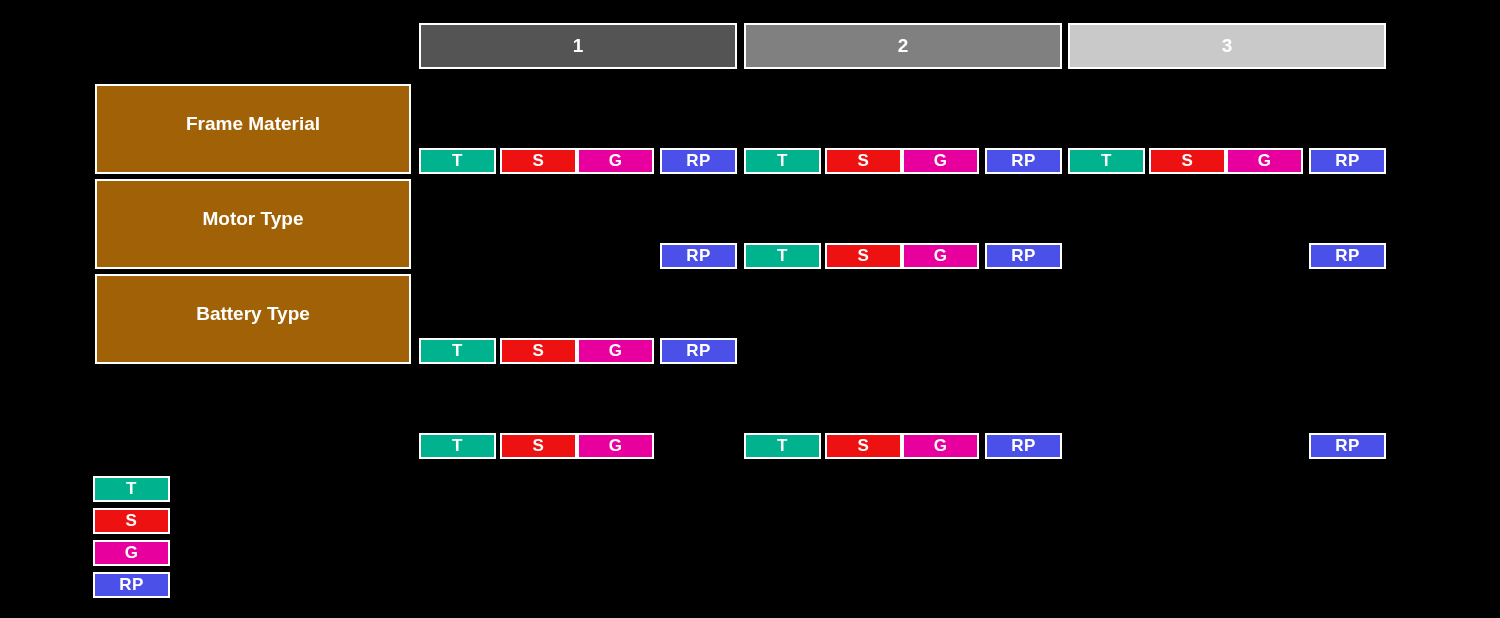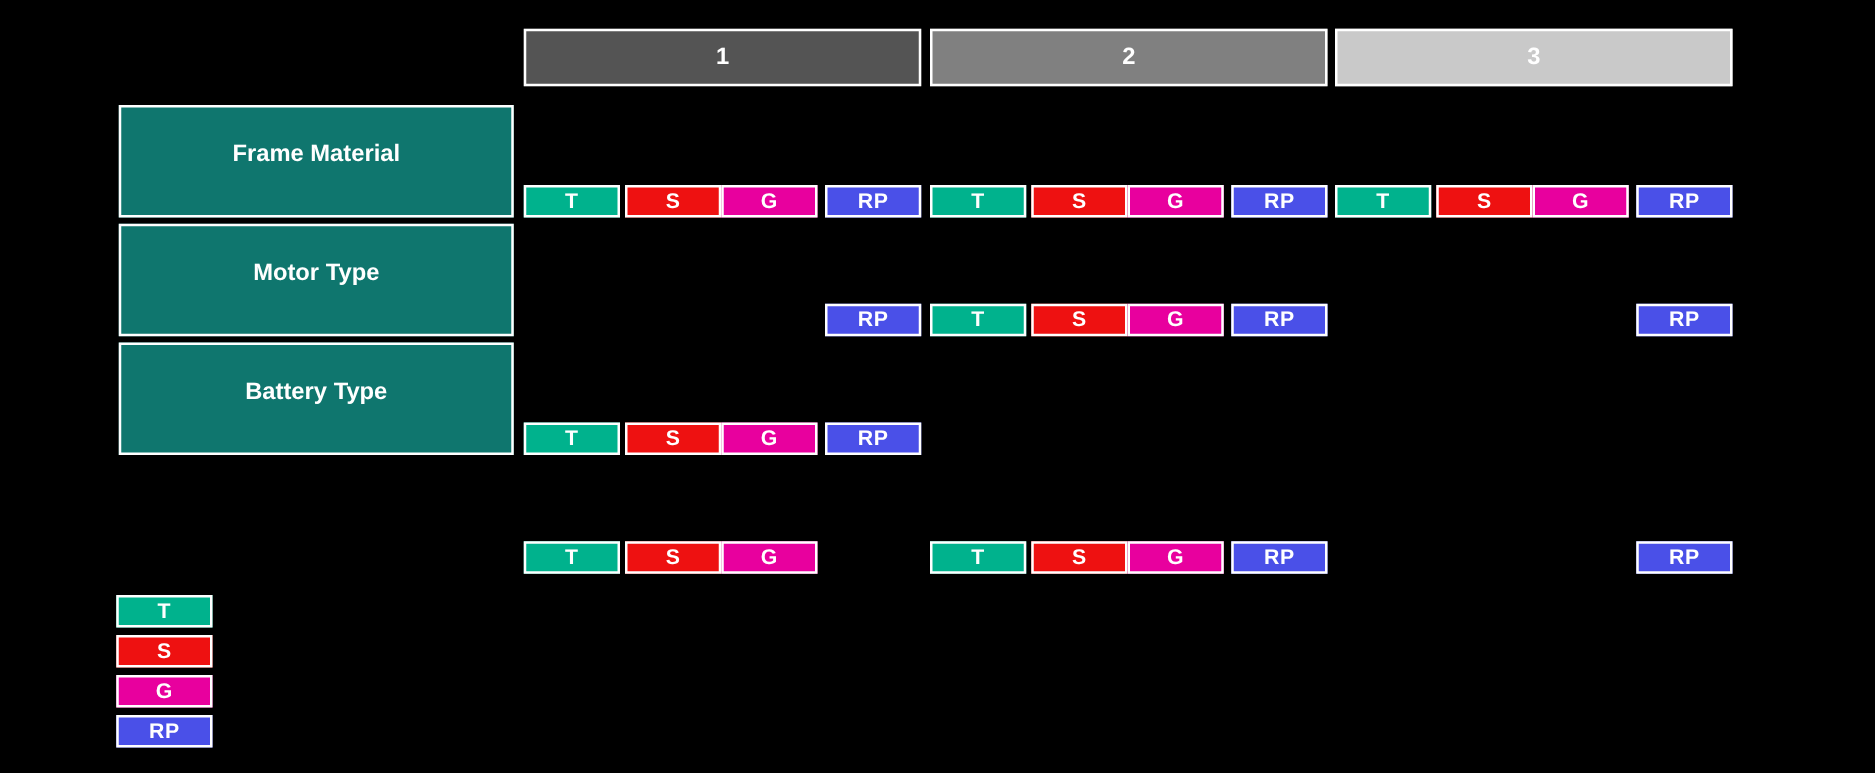--- a/index.html
+++ b/index.html
@@ -29,21 +29,21 @@
     font-weight: bold;
     font-size: 19px;
   }
   .row-label {
     position: absolute;
     left: 95px;
     width: 316px;
     height: 90px;
     border: 2px solid #ffffff;
     box-sizing: border-box;
-    background: #0f766e;
+    background: #a16207;
     display: flex;
     align-items: center;
     justify-content: center;
     padding-bottom: 10px;
     color: #ffffff;
     font-weight: bold;
     font-size: 19px;
   }
   .badge {
     position: absolute;

